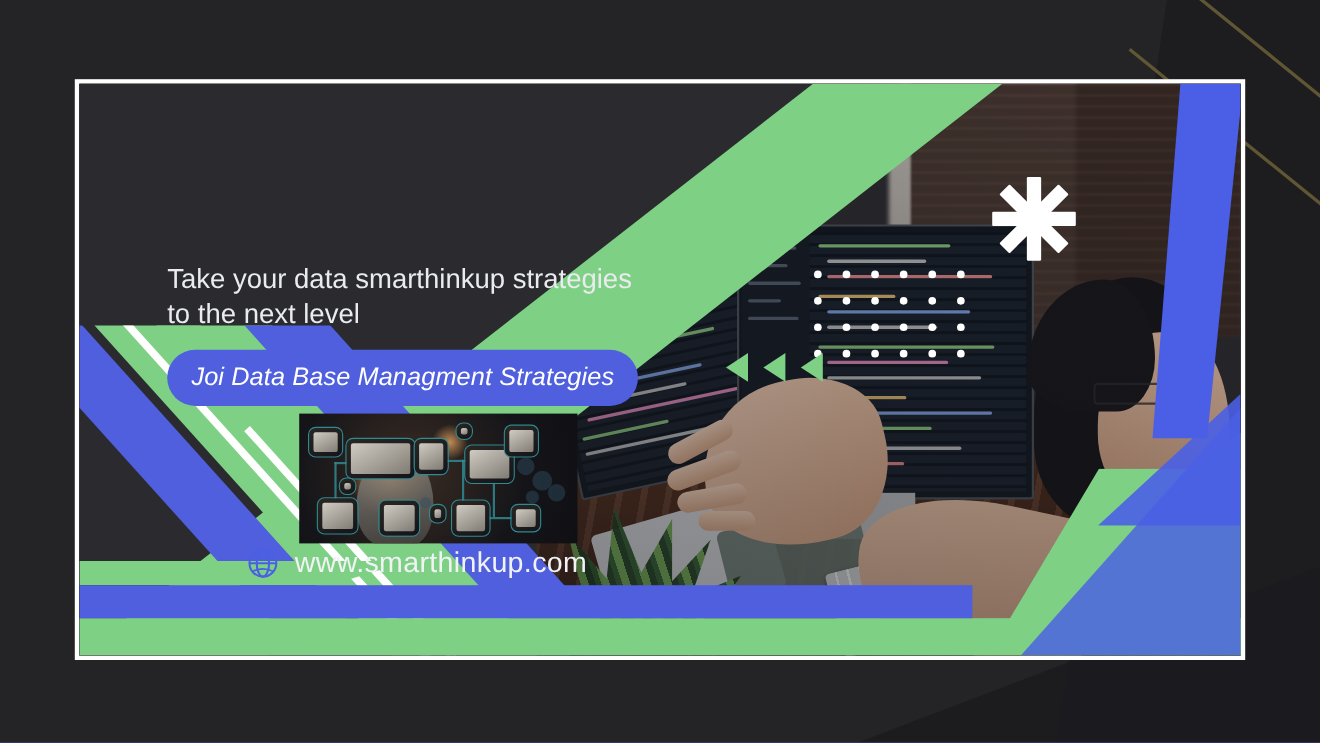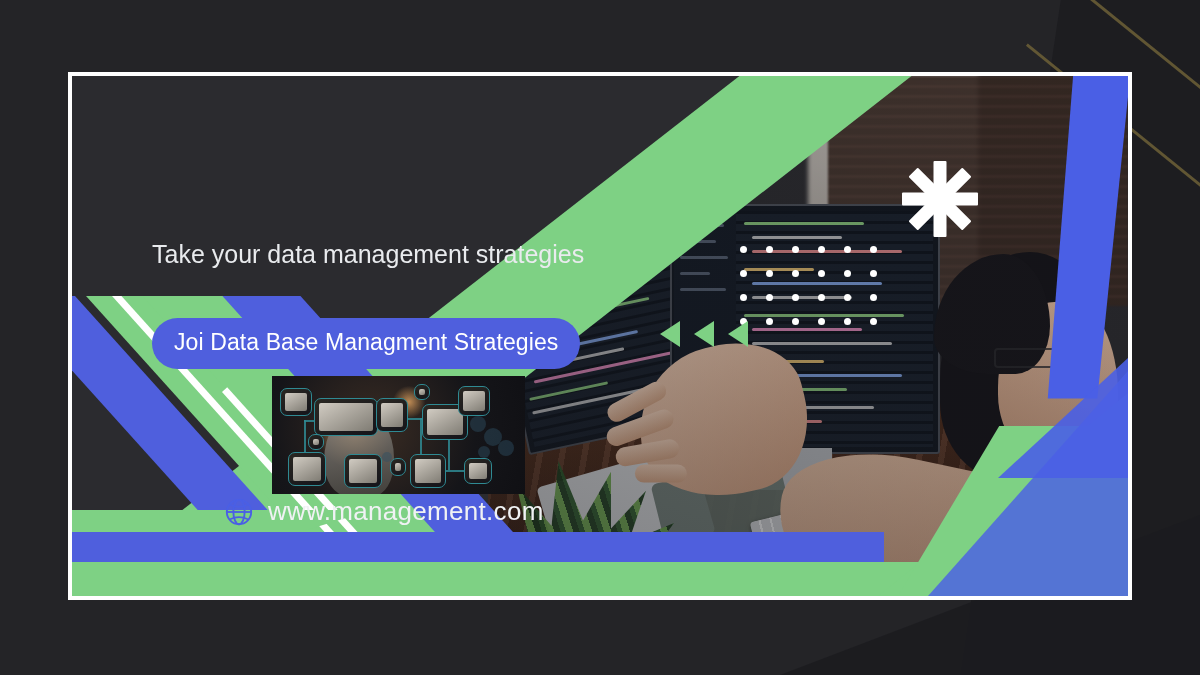--- a/index.html
+++ b/index.html
@@ -128,21 +128,21 @@
     border-top:13px solid transparent;border-bottom:13px solid transparent;
     border-right:20px solid #7ed184;}
 
   
   #brand{position:absolute;left:82px;top:12px;color:#eceff1;font-size:23px;font-weight:700;letter-spacing:.2px;}
   #headline{position:absolute;left:80px;top:78px;color:#fff;font-size:63px;font-weight:900;
     letter-spacing:1.5px;line-height:1;white-space:nowrap;}
   #tagline{position:absolute;left:80px;top:162px;color:#e9ebee;font-size:25px;line-height:1.28;font-weight:400;}
   #cta{position:absolute;left:80px;top:242px;background:#4f5fdd;color:#fff;
     border:none;border-radius:26px;padding:11px 22px 13px;font-size:23px;
-    font-family:"Liberation Sans", sans-serif;cursor:pointer;letter-spacing:.1px;}
+    font-family:"Liberation Sans", sans-serif;cursor:pointer;letter-spacing:.1px;font-style:italic;}
   #url-row{position:absolute;left:152px;top:420px;display:flex;align-items:center;gap:14px;}
   #globe-icon{width:30px;height:30px;}
   #url-text{color:#f0f2f4;font-size:26px;letter-spacing:.3px;}
 
   
   #db-illus{position:absolute;left:200px;top:300px;width:253px;height:118px;
     background:radial-gradient(circle at 40% 45%,#3a2c23 0%,#151519 62%,#101014 100%);
     overflow:hidden;}
   #db-illus .node{position:absolute;border:1.5px solid #2f8a93;border-radius:7px;
     background:linear-gradient(150deg,#2a2722,#14141a);}
@@ -336,32 +336,33 @@
       <div class="bokeh" style="left:198px;top:40px;width:16px;height:16px;"></div>
       <div class="bokeh" style="left:212px;top:52px;width:18px;height:18px;"></div>
       <div class="bokeh" style="left:226px;top:64px;width:16px;height:16px;"></div>
       <div class="bokeh" style="left:206px;top:70px;width:12px;height:12px;"></div>
       <div class="bokeh" style="left:110px;top:76px;width:10px;height:10px;"></div>
     </div>
 
 
 
     <div id="tagline">
-      <div> Take your data management strategies</div>
+      <div> Take your data smarthinkup strategies</div>
+      <div>to the next level</div>
     </div>
 
     <button id="cta">Joi Data Base Managment Strategies</button>
 
     <div id="url-row">
       <span id="globe-icon">
         <svg viewBox="0 0 32 32" width="30" height="30" aria-hidden="true">
           <circle cx="16" cy="16" r="13" fill="none" stroke="#4a5fe5" stroke-width="2"></circle>
           <ellipse cx="16" cy="16" rx="6" ry="13" fill="none" stroke="#4a5fe5" stroke-width="2"></ellipse>
           <line x1="3" y1="16" x2="29" y2="16" stroke="#4a5fe5" stroke-width="2"></line>
           <path d="M6 8 Q16 13 26 8" fill="none" stroke="#4a5fe5" stroke-width="1.7"></path>
           <path d="M6 24 Q16 19 26 24" fill="none" stroke="#4a5fe5" stroke-width="1.7"></path>
         </svg>
       </span>
-      <span id="url-text">www.management.com</span>
+      <span id="url-text">www.smarthinkup.com</span>
     </div>
 
   </div>
 </div>
 
 </body></html>

